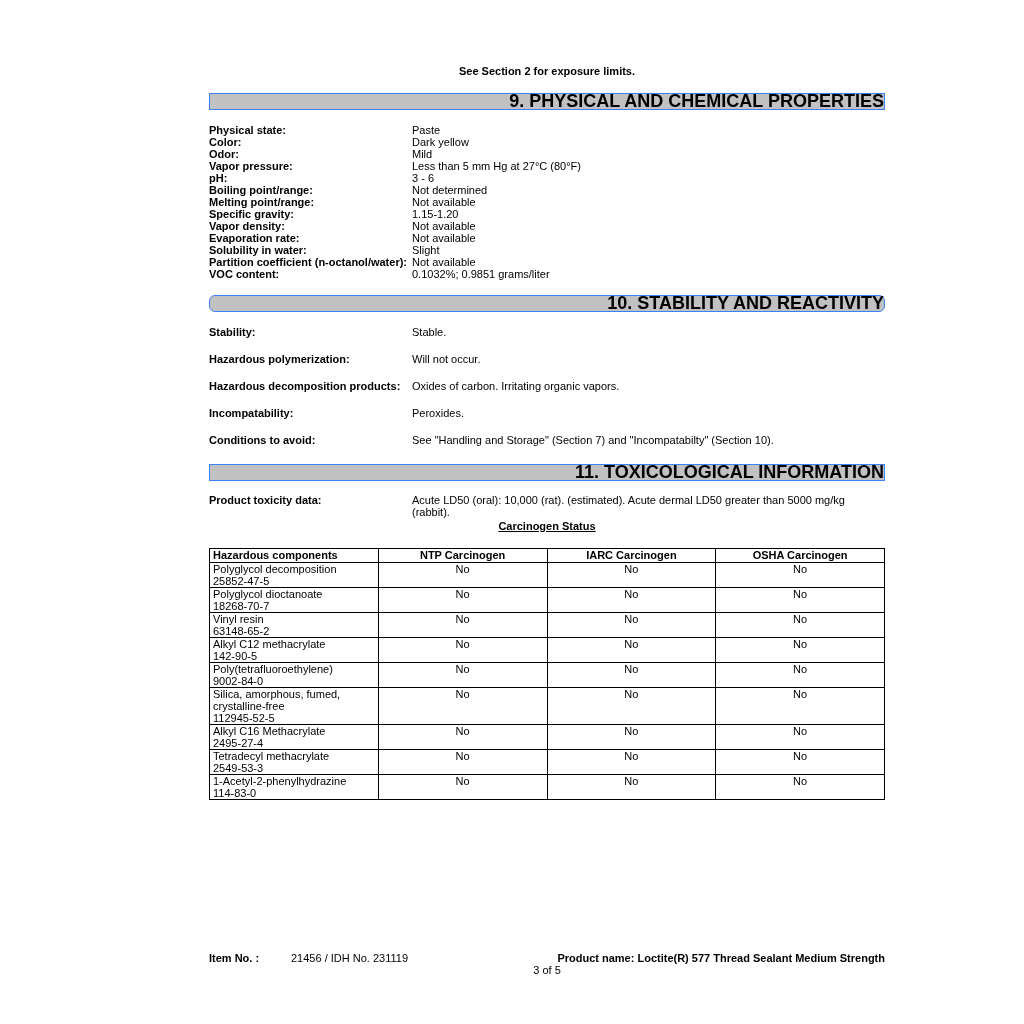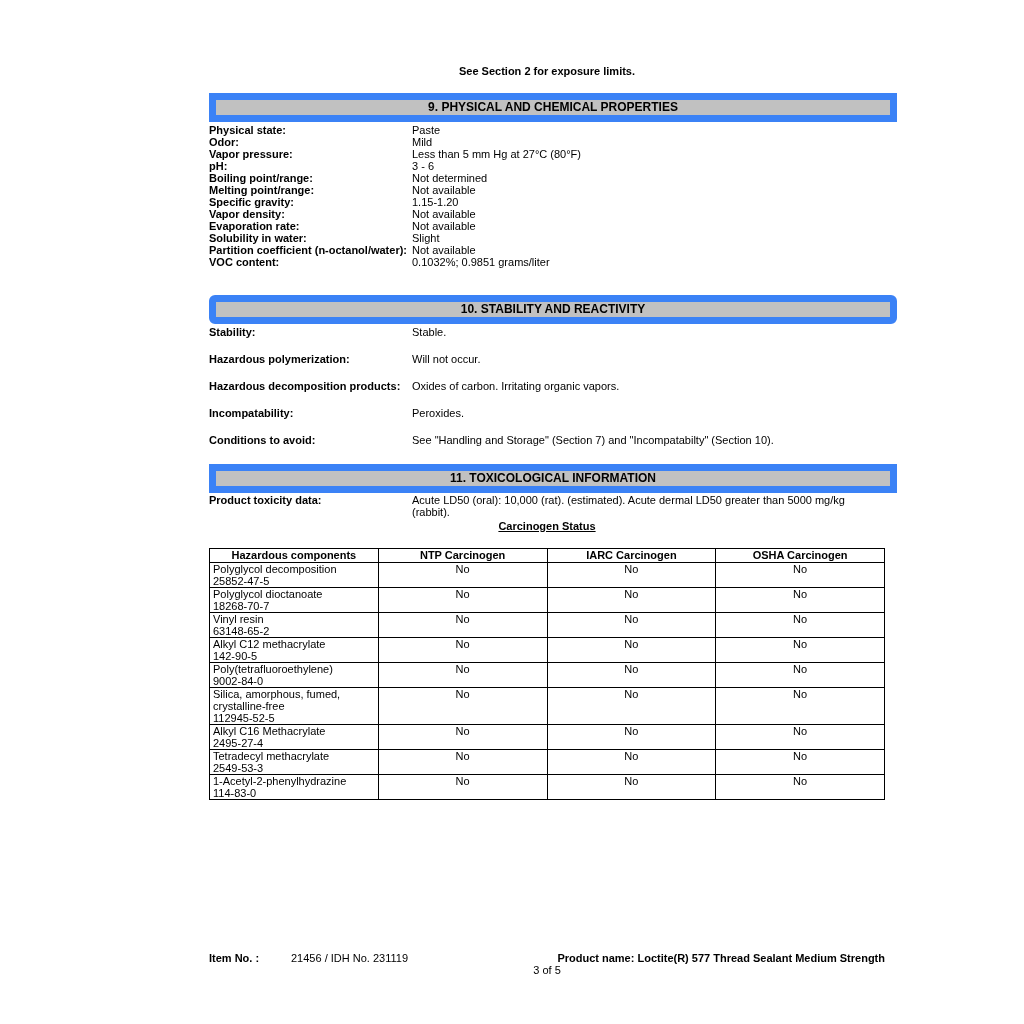--- a/index.html
+++ b/index.html
@@ -19,45 +19,45 @@
   .kv-row { display: flex; align-items: flex-start; }
   .kv-label { flex: 0 0 203px; font-weight: bold; }
   .kv-value { flex: 1; }
 
   .centered-bold { text-align: center; font-weight: bold; }
   .underlined { text-decoration: underline; }
 
   .section-bar {
     position: absolute; left: 209px; width: 674px; height: 15px;
     background: #c1c1c1;
-    border: 7px solid #3b82f6;
-    text-align: center;
+    border: 1px solid #3b82f6;
+    text-align: right;
     font-weight: bold;
-    font-size: 12px;
+    font-size: 18px;
     line-height: 15px;
   }
 
   .props .kv-row { height: 12px; }
 
   .stability .kv-row { margin-bottom: 15px; }
 
   table.carcinogen {
     position: absolute; left: 209px; top: 548px; width: 676px;
     border-collapse: collapse;
     table-layout: fixed;
   }
   table.carcinogen th, table.carcinogen td {
     border: 1px solid #000000;
     padding: 0 3px;
     font-size: 11px;
     line-height: 12px;
     vertical-align: top;
   }
   table.carcinogen th { font-weight: bold; height: 13px; text-align: center; }
-  table.carcinogen th:first-child { text-align: center; }
+  table.carcinogen th:first-child { text-align: left; }
   table.carcinogen td { height: 24px; }
   table.carcinogen td.center { text-align: center; }
 
   .footer-row { display: flex; align-items: flex-start; }
   .footer-item-label { font-weight: bold; flex: 0 0 82px; }
   .footer-item-value { flex: 0 0 auto; }
   .footer-spacer { flex: 1; }
   .footer-product { font-weight: bold; text-align: right; }
 </style>
 </head>
@@ -69,20 +69,24 @@
   <div class="content-abs centered-bold" style="top:65px;">See Section 2 for exposure limits.</div>
 
   <div class="section-bar" style="top:93px;">9. PHYSICAL AND CHEMICAL PROPERTIES</div>
 
   <div class="content-abs props" style="top:124px;" id="props-list">
       <div class="kv-row">
         <span class="kv-label">Physical state:</span>
         <span class="kv-value">Paste</span>
       </div>
       <div class="kv-row">
+        <span class="kv-label">Color:</span>
+        <span class="kv-value">Dark yellow</span>
+      </div>
+      <div class="kv-row">
         <span class="kv-label">Odor:</span>
         <span class="kv-value">Mild</span>
       </div>
       <div class="kv-row">
         <span class="kv-label">Vapor pressure:</span>
         <span class="kv-value">Less than 5 mm Hg at 27°C (80°F)</span>
       </div>
       <div class="kv-row">
         <span class="kv-label">pH:</span>
         <span class="kv-value">3 - 6</span>

